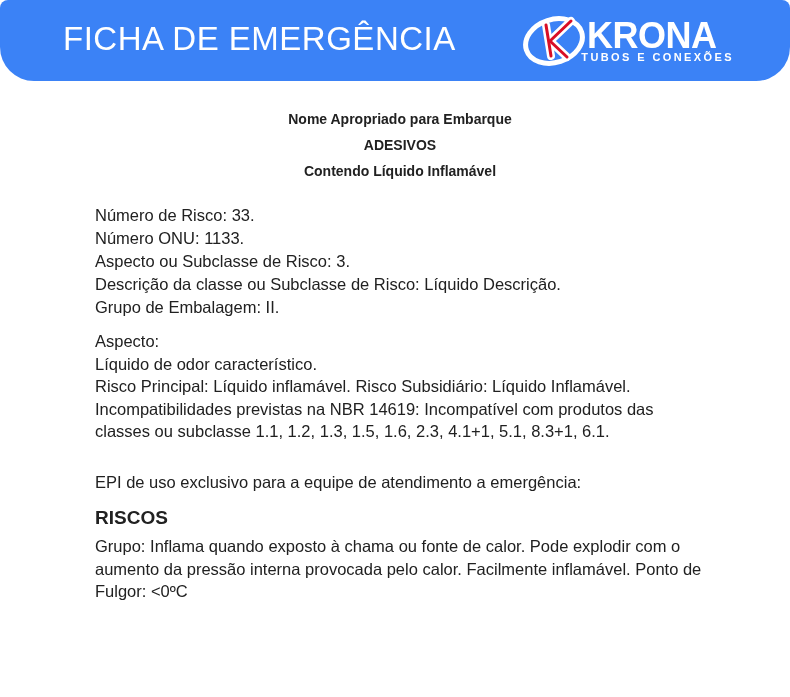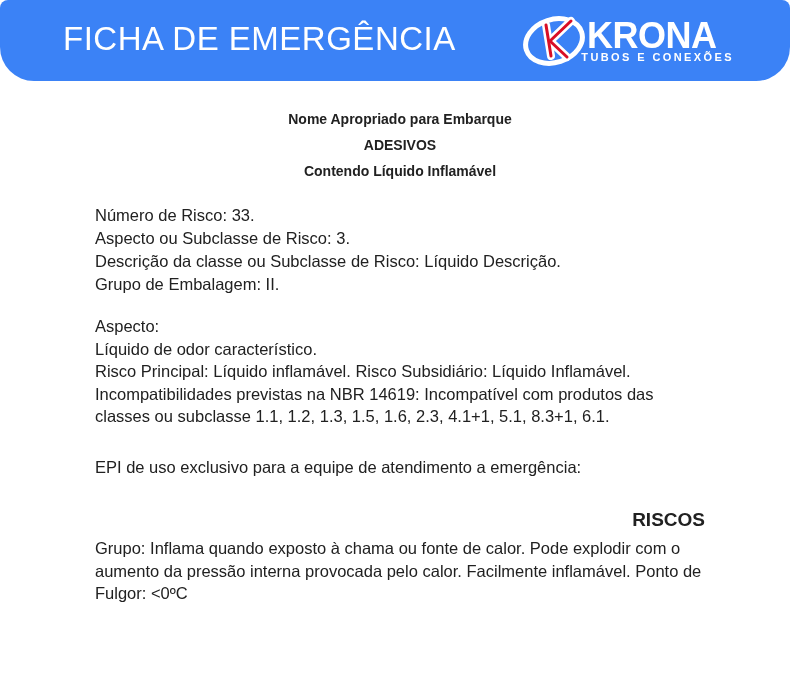--- a/index.html
+++ b/index.html
@@ -41,26 +41,26 @@
   }
   .info-block {
     margin-top: 20px;
     font-size: 16.5px;
     line-height: 23px;
   }
   .section {
     font-size: 16.5px;
     line-height: 22.5px;
   }
-  .aspecto-block { margin-top: 19px; }
+  .aspecto-block { margin-top: 11px; }
   .epi-block { margin-top: 28px; }
   .bold { font-weight: normal; }
   .riscos-heading {
-    margin-top: 30px;
-    text-align: right;
+    margin-top: 13px;
+    text-align: left;
     font-weight: bold;
     font-size: 19px;
     line-height: 24px;
   }
   .fogo-block {
     margin-top: 5px;
     font-size: 16.5px;
     line-height: 22.5px;
   }
 </style>
@@ -95,20 +95,24 @@
     <div>ADESIVOS</div>
     <div>Contendo Líquido Inflamável</div>
   </div>
 
   <div class="info-block">
     <div>
       <span class="bold">Número de Risco:</span>
       <span>33.</span>
     </div>
     <div>
+      <span class="bold">Número ONU:</span>
+      <span>1133.</span>
+    </div>
+    <div>
       <span class="bold">Aspecto ou Subclasse de Risco:</span>
       <span>3.</span>
     </div>
     <div>
       <span class="bold">Descrição da classe ou Subclasse de Risco:</span>
       <span>Líquido Descrição.</span>
     </div>
     <div>
       <span class="bold">Grupo de Embalagem:</span>
       <span>II.</span>

